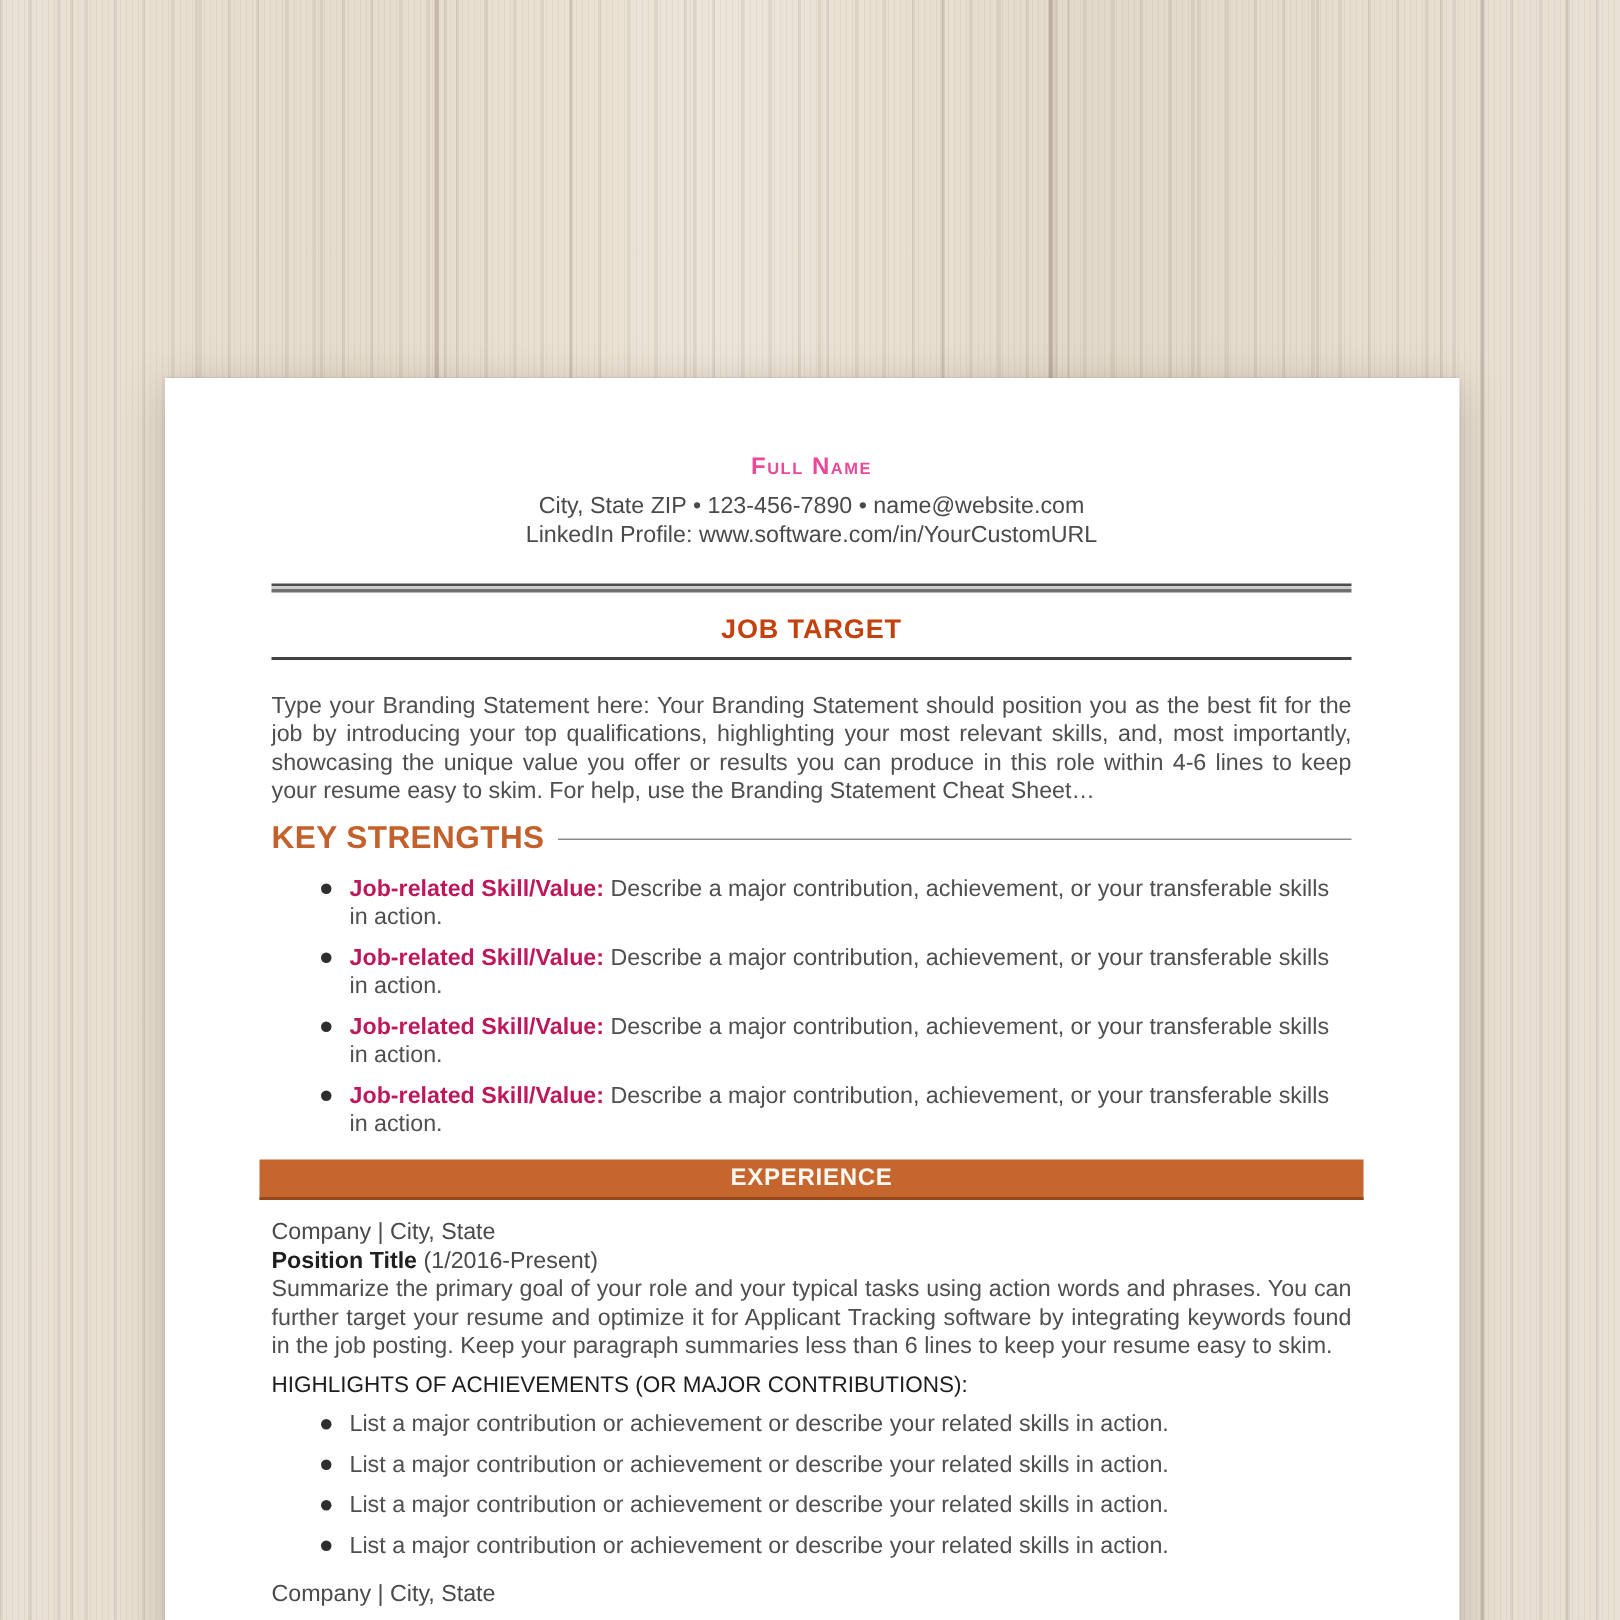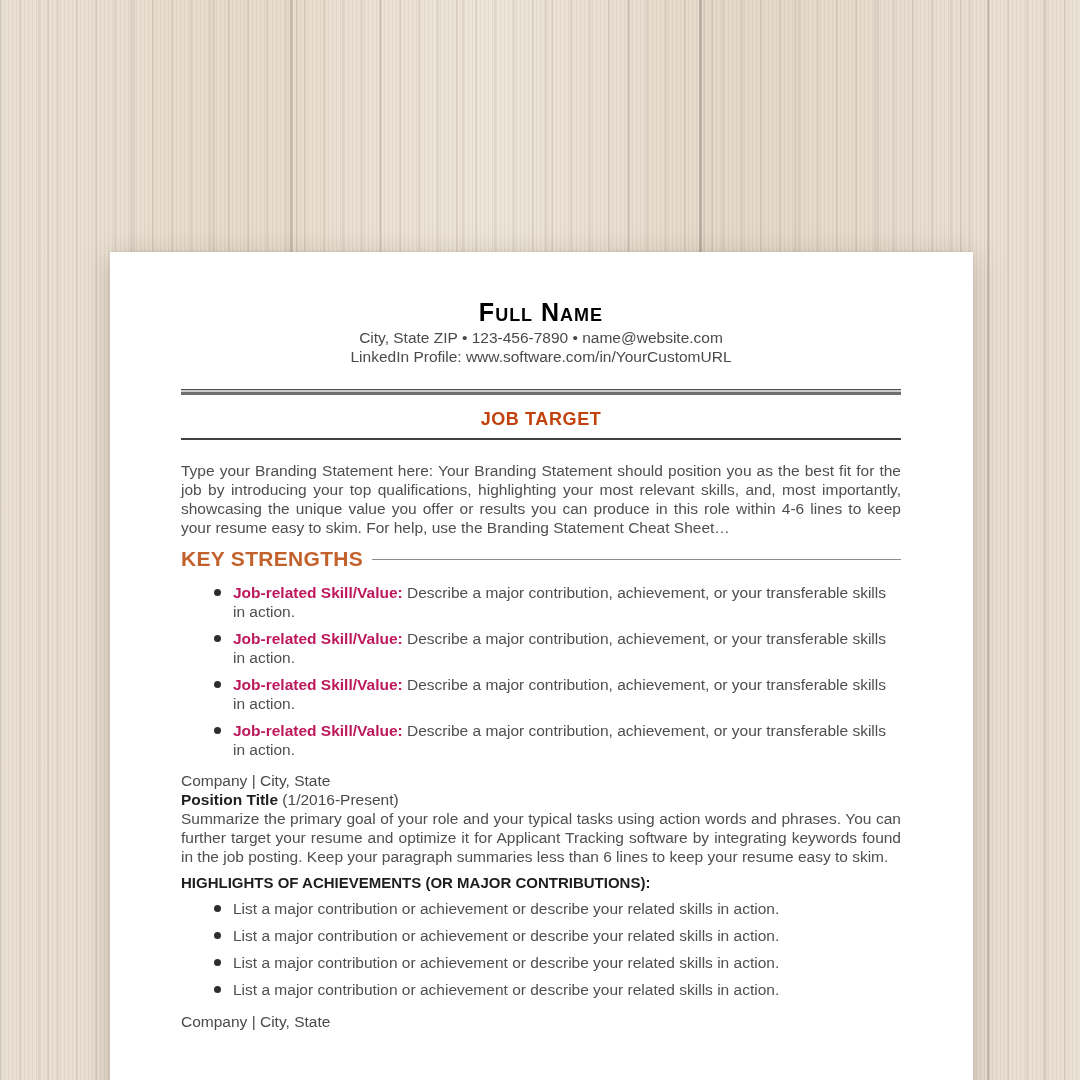--- a/index.html
+++ b/index.html
@@ -37,25 +37,25 @@
     box-shadow: 0 6px 26px rgba(92,74,58,.28), 0 0 2px rgba(92,74,58,.18);
     padding: 44px 72px 0 71px;
     color: #4f4f4f;
     font-size: 15.5px;
     line-height: 19px;
   }
 
   
   .r-header { text-align: center; }
   .full-name {
-    font-size: 25px; line-height: 32px;
+    font-size: 16px; line-height: 32px;
     font-weight: 700;
     font-variant: small-caps;
     letter-spacing: 1px;
-    color: #000000;
+    color: #ec4899;
   }
   .contact-line { color: #4a4a4a; }
 
   
   .rule-double {
     margin-top: 23px; height: 6px;
     background: linear-gradient(180deg,
       #4d4d4d 0 25%, #cdcdcd 25% 58%, #6f6f6f 58% 100%);
   }
   .job-target {
@@ -100,21 +100,21 @@
   }
   .banner-title {
     color: #fdf8f1; font-size: 16px; font-weight: 800; letter-spacing: .5px;
   }
   .company-line { margin-top: 12px; color: #4a4a4a; }
   .position-line { color: #4a4a4a; }
   .pos-title { font-weight: 700; color: #1f1f1f; }
   .summary { margin-top: 0; text-align: justify; }
   .highlights-title {
     margin-top: 7px;
-    font-size: 15px; font-weight: 700; color: #1d1d1d;
+    font-size: 15px; font-weight: 400; color: #1d1d1d;
   }
   .hl-list li { margin-top: 8px; }
   .hl-list li:first-child { margin-top: 7px; }
   .company-line-2 { margin-top: 13px; color: #4a4a4a; }
 </style>
 </head>
 <body>
 
 <div class="wood">
   <div class="paper">
@@ -154,20 +154,23 @@
         <span class="b-label">Job-related Skill/Value:</span>
         <span>Describe a major contribution, achievement, or your transferable skills in action.</span>
       </li>
       <li>
         <span class="dot"></span>
         <span class="b-label">Job-related Skill/Value:</span>
         <span>Describe a major contribution, achievement, or your transferable skills in action.</span>
       </li>
     </ul>
 
+    <div class="banner">
+      <span class="banner-title">EXPERIENCE</span>
+    </div>
 
     <div class="company-line">Company | City, State</div>
 
     <div class="position-line">
       <span class="pos-title">Position Title</span>
       <span>(1/2016-Present)</span>
     </div>
 
     <p class="summary">Summarize the primary goal of your role and your typical tasks using action words and phrases. You can further target your resume and optimize it for Applicant Tracking software by integrating keywords found in the job posting. Keep your paragraph summaries less than 6 lines to keep your resume easy to skim.</p>
 

